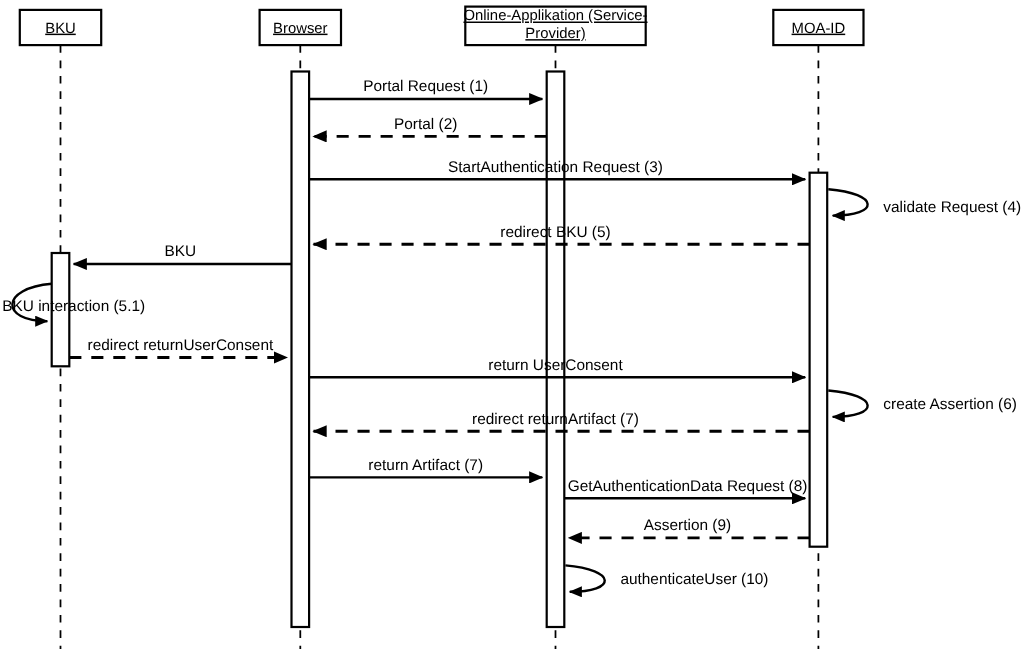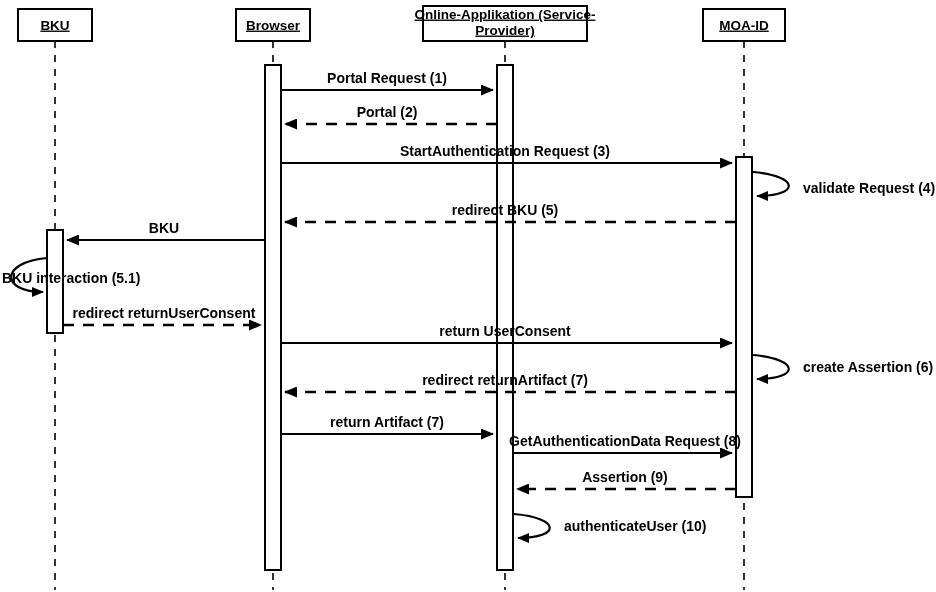--- a/index.html
+++ b/index.html
@@ -11,21 +11,20 @@
   body {
     font-family: "Liberation Sans", sans-serif;
     color: #000000;
   }
   #diagram-root {
     position: relative;
     width: 936px;
     height: 592px;
     overflow: hidden;
     background: #ffffff;
-    font-weight: bold;
   }
   #diagram-svg {
     position: absolute;
     left: 0;
     top: 0;
     width: 936px;
     height: 592px;
   }
   .lifeline-title {
     font-family: "Liberation Sans", sans-serif;

